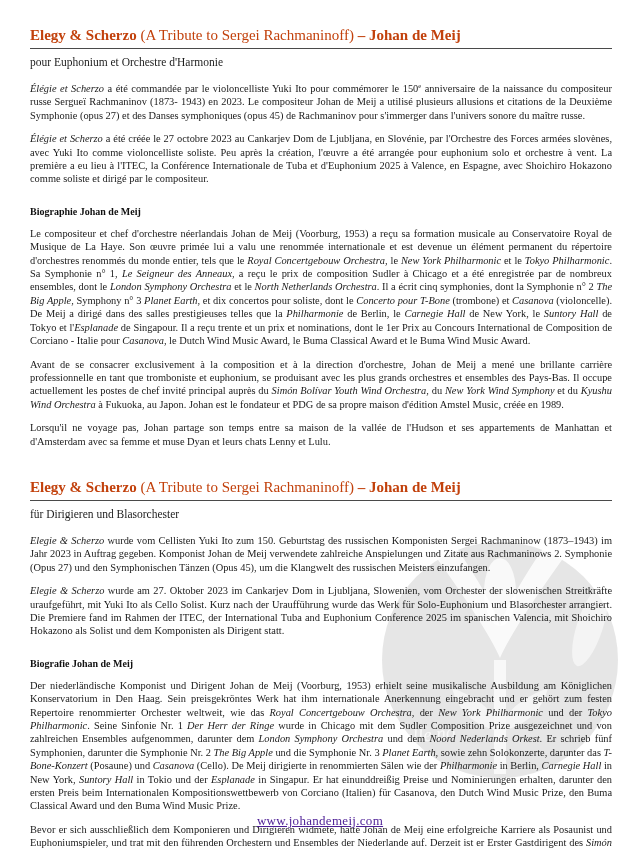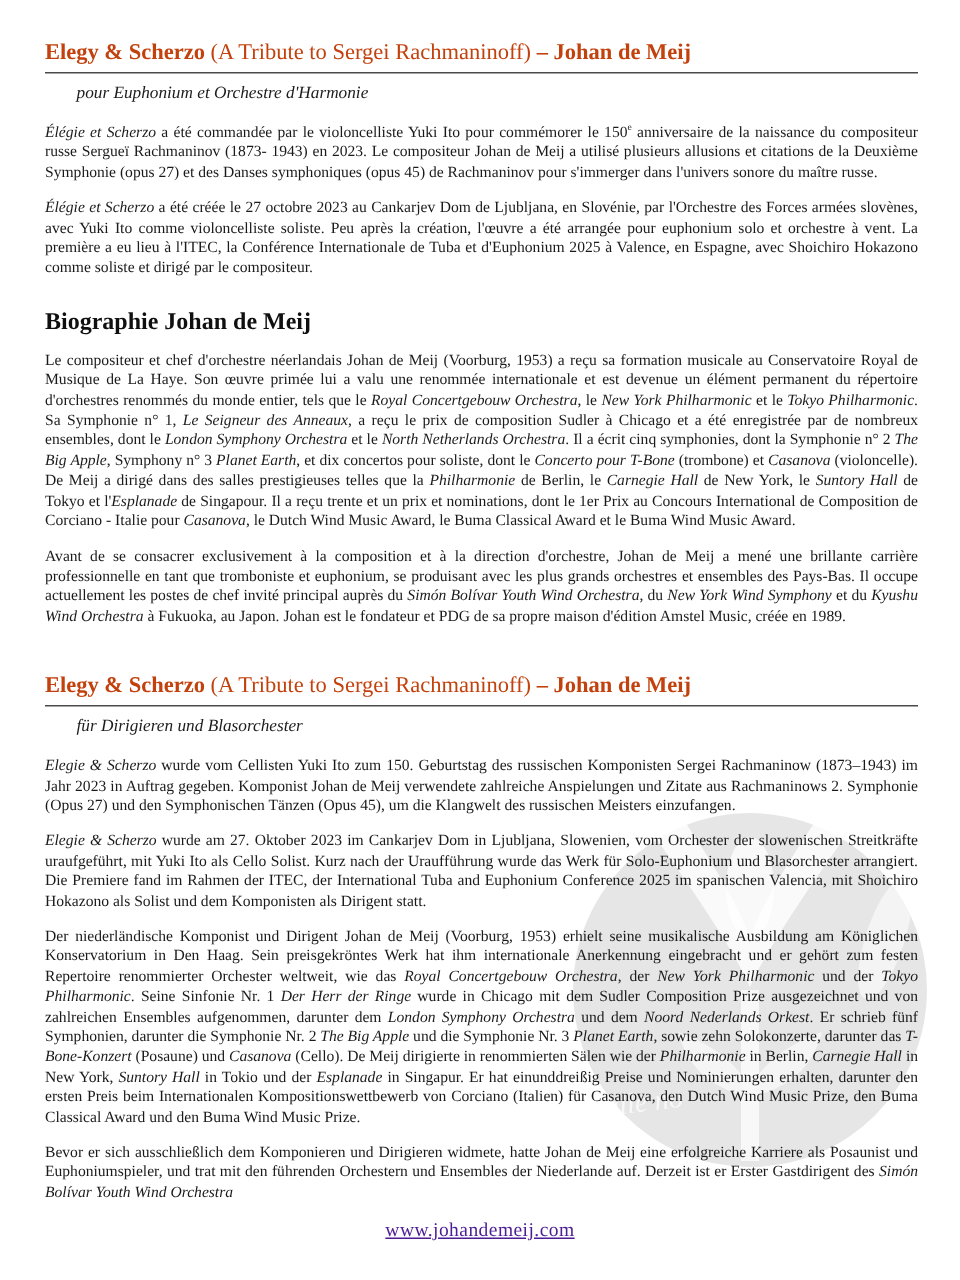--- a/index.html
+++ b/index.html
@@ -22,37 +22,35 @@
     padding: 26px 28px 0 30px;
   }
   .title-row {
     font-size: 15px; line-height: 19px;
     border-bottom: 1.5px solid #4a4a4a;
     padding-bottom: 3px;
     color: #c2410c;
   }
   .title-bold { font-weight: bold; }
   .subtitle {
-    font-style: italic;
     font-size: 11.5px;
     margin-top: 7px;
     color: #1c1c1c;
-    margin-left: 21px;
   }
   .para {
     font-size: 10.4px;
     line-height: 13.4px;
     text-align: justify;
     margin: 10px 0 0 0;
     color: #1a1a1a;
   }
   .para.first { margin-top: 14px; }
   .bio-heading {
     font-weight: bold;
-    font-size: 16px;
+    font-size: 10px;
     margin-top: 20px;
     color: #101010;
   }
   .section-2 { margin-top: 30px; }
   sup { font-size: 0.62em; vertical-align: super; line-height: 0; }
   .footer {
     position: absolute; left: 0; right: 0; bottom: 24px;
     text-align: center;
     z-index: 1;
   }
@@ -87,31 +85,33 @@
       </div>
       <div class="subtitle">pour Euphonium et Orchestre d'Harmonie</div>
 
       <p class="para first"><i>Élégie et Scherzo</i><span> a été commandée par le violoncelliste Yuki Ito pour commémorer le 150</span><sup>e</sup><span> anniversaire de la naissance du compositeur russe Sergueï Rachmaninov (1873- 1943) en 2023. Le compositeur Johan de Meij a utilisé plusieurs allusions et citations de la Deuxième Symphonie (opus 27) et des Danses symphoniques (opus 45) de Rachmaninov pour s'immerger dans l'univers sonore du maître russe.</span></p>
       <p class="para"><i>Élégie et Scherzo</i><span> a été créée le 27 octobre 2023 au Cankarjev Dom de Ljubljana, en Slovénie, par l'Orchestre des Forces armées slovènes, avec Yuki Ito comme violoncelliste soliste. Peu après la création, l'œuvre a été arrangée pour euphonium solo et orchestre à vent. La première a eu lieu à l'ITEC, la Conférence Internationale de Tuba et d'Euphonium 2025 à Valence, en Espagne, avec Shoichiro Hokazono comme soliste et dirigé par le compositeur.</span></p>
 
       <div class="bio-heading">Biographie Johan de Meij</div>
 
       <p class="para"><span>Le compositeur et chef d'orchestre néerlandais Johan de Meij (Voorburg, 1953) a reçu sa formation musicale au Conservatoire Royal de Musique de La Haye. Son œuvre primée lui a valu une renommée internationale et est devenue un élément permanent du répertoire d'orchestres renommés du monde entier, tels que le </span><i>Royal Concertgebouw Orchestra</i><span>, le </span><i>New York Philharmonic</i><span> et le </span><i>Tokyo Philharmonic</i><span>. Sa Symphonie n° 1, </span><i>Le Seigneur des Anneaux</i><span>, a reçu le prix de composition Sudler à Chicago et a été enregistrée par de nombreux ensembles, dont le </span><i>London Symphony Orchestra</i><span> et le </span><i>North Netherlands Orchestra</i><span>. Il a écrit cinq symphonies, dont la Symphonie n° 2 </span><i>The Big Apple</i><span>, Symphony n° 3 </span><i>Planet Earth</i><span>, et dix concertos pour soliste, dont le </span><i>Concerto pour T-Bone</i><span> (trombone) et </span><i>Casanova</i><span> (violoncelle). De Meij a dirigé dans des salles prestigieuses telles que la </span><i>Philharmonie</i><span> de Berlin, le </span><i>Carnegie Hall</i><span> de New York, le </span><i>Suntory Hall</i><span> de Tokyo et l'</span><i>Esplanade</i><span> de Singapour. Il a reçu trente et un prix et nominations, dont le 1er Prix au Concours International de Composition de Corciano - Italie pour </span><i>Casanova</i><span>, le Dutch Wind Music Award, le Buma Classical Award et le Buma Wind Music Award.</span></p>
       <p class="para"><span>Avant de se consacrer exclusivement à la composition et à la direction d'orchestre, Johan de Meij a mené une brillante carrière professionnelle en tant que tromboniste et euphonium, se produisant avec les plus grands orchestres et ensembles des Pays-Bas. Il occupe actuellement les postes de chef invité principal auprès du </span><i>Simón Bolívar Youth Wind Orchestra</i><span>, du </span><i>New York Wind Symphony</i><span> et du </span><i>Kyushu Wind Orchestra</i><span> à Fukuoka, au Japon. Johan est le fondateur et PDG de sa propre maison d'édition Amstel Music, créée en 1989.</span></p>
+      <p class="para"><span>Lorsqu'il ne voyage pas, Johan partage son temps entre sa maison de la vallée de l'Hudson et ses appartements de Manhattan et d'Amsterdam avec sa femme et muse Dyan et leurs chats Lenny et Lulu.</span></p>
     </div>
 
     <div class="section-2">
       <div class="title-row">
         <span class="title-bold">Elegy &amp; Scherzo</span><span> (A Tribute to Sergei Rachmaninoff) </span><span class="title-bold">– Johan de Meij</span>
       </div>
       <div class="subtitle">für Dirigieren und Blasorchester</div>
 
       <p class="para first"><i>Elegie &amp; Scherzo</i><span> wurde vom Cellisten Yuki Ito zum 150. Geburtstag des russischen Komponisten Sergei Rachmaninow (1873–1943) im Jahr 2023 in Auftrag gegeben. Komponist Johan de Meij verwendete zahlreiche Anspielungen und Zitate aus Rachmaninows 2. Symphonie (Opus 27) und den Symphonischen Tänzen (Opus 45), um die Klangwelt des russischen Meisters einzufangen.</span></p>
       <p class="para"><i>Elegie &amp; Scherzo</i><span> wurde am 27. Oktober 2023 im Cankarjev Dom in Ljubljana, Slowenien, vom Orchester der slowenischen Streitkräfte uraufgeführt, mit Yuki Ito als Cello Solist. Kurz nach der Uraufführung wurde das Werk für Solo-Euphonium und Blasorchester arrangiert. Die Premiere fand im Rahmen der ITEC, der International Tuba and Euphonium Conference 2025 im spanischen Valencia, mit Shoichiro Hokazono als Solist und dem Komponisten als Dirigent statt.</span></p>
 
+      <div class="bio-heading">Biografie Johan de Meij</div>
 
       <p class="para"><span>Der niederländische Komponist und Dirigent Johan de Meij (Voorburg, 1953) erhielt seine musikalische Ausbildung am Königlichen Konservatorium in Den Haag. Sein preisgekröntes Werk hat ihm internationale Anerkennung eingebracht und er gehört zum festen Repertoire renommierter Orchester weltweit, wie das </span><i>Royal Concertgebouw Orchestra</i><span>, der </span><i>New York Philharmonic</i><span> und der </span><i>Tokyo Philharmonic</i><span>. Seine Sinfonie Nr. 1 </span><i>Der Herr der Ringe</i><span> wurde in Chicago mit dem Sudler Composition Prize ausgezeichnet und von zahlreichen Ensembles aufgenommen, darunter dem </span><i>London Symphony Orchestra</i><span> und dem </span><i>Noord Nederlands Orkest</i><span>. Er schrieb fünf Symphonien, darunter die Symphonie Nr. 2 </span><i>The Big Apple</i><span> und die Symphonie Nr. 3 </span><i>Planet Earth</i><span>, sowie zehn Solokonzerte, darunter das </span><i>T-Bone-Konzert</i><span> (Posaune) und </span><i>Casanova</i><span> (Cello). De Meij dirigierte in renommierten Sälen wie der </span><i>Philharmonie</i><span> in Berlin, </span><i>Carnegie Hall</i><span> in New York, </span><i>Suntory Hall</i><span> in Tokio und der </span><i>Esplanade</i><span> in Singapur. Er hat einunddreißig Preise und Nominierungen erhalten, darunter den ersten Preis beim Internationalen Kompositionswettbewerb von Corciano (Italien) für Casanova, den Dutch Wind Music Prize, den Buma Classical Award und den Buma Wind Music Prize.</span></p>
       <p class="para"><span>Bevor er sich ausschließlich dem Komponieren und Dirigieren widmete, hatte Johan de Meij eine erfolgreiche Karriere als Posaunist und Euphoniumspieler, und trat mit den führenden Orchestern und Ensembles der Niederlande auf. Derzeit ist er Erster Gastdirigent des </span><i>Simón Bolívar Youth Wind Orchestra</i></p>
 
     </div>
 
   </div>
 
   <div class="footer">
     <a href="#">www.johandemeij.com</a>

